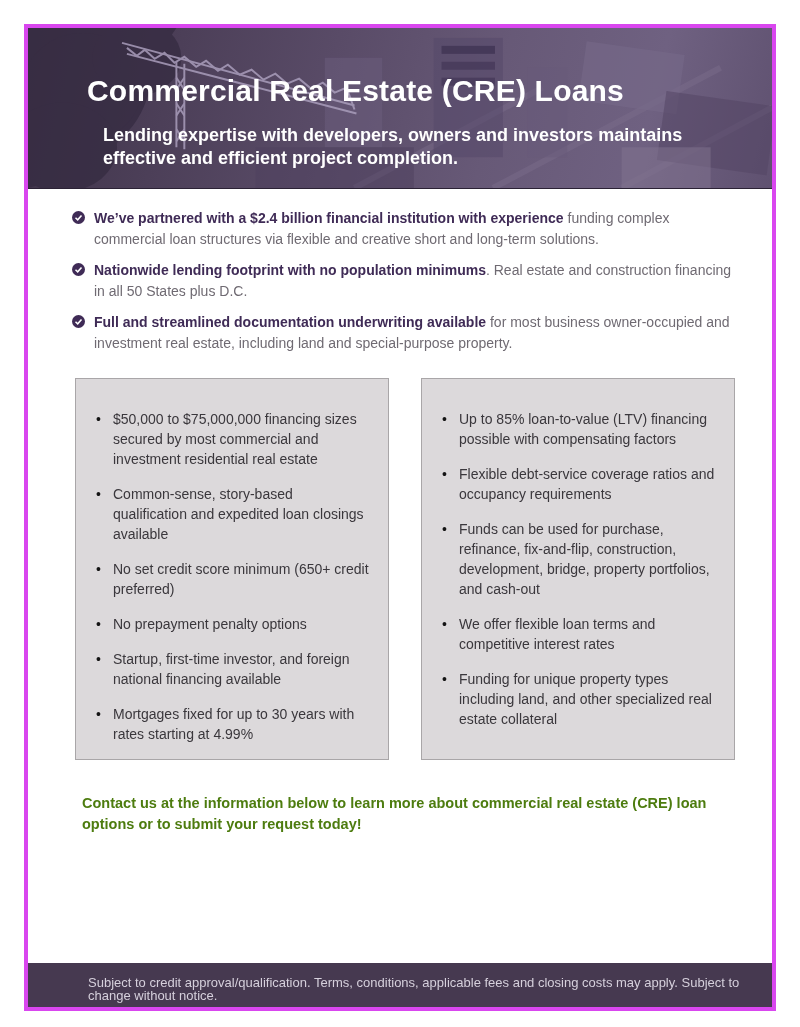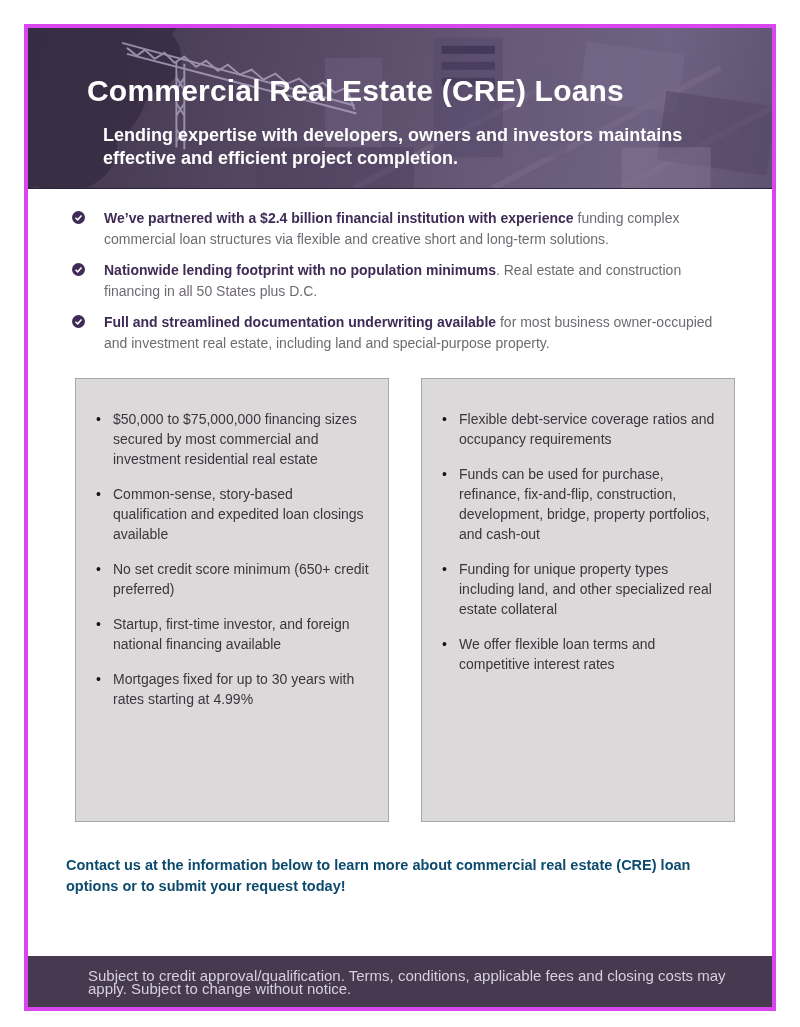--- a/index.html
+++ b/index.html
@@ -30,62 +30,62 @@
   .hero-title {
     font-size:30px; font-weight:bold; letter-spacing:.2px;
     margin:0 0 12px 0;
   }
   .hero-sub {
     font-size:18px; line-height:23px; font-weight:700;
     max-width:632px; margin:16px;
   }
   
   .highlights { margin:19px 40px 0 44px; }
-  .hl-item { display:flex; gap:19px; margin-bottom:10px; }
+  .hl-item { display:flex; gap:9px; margin-bottom:10px; }
   .hl-icon { flex:0 0 13px; width:13px; height:13px; margin-top:3px; }
   .hl-text {
     font-size:14px; line-height:21px; color:#6f6a72; max-width:640px;
   }
   .hl-bold { font-weight:bold; color:#3f2b56; }
   
   .boxes { display:flex; gap:32px; margin:24px 0 0 47px; }
   .gbox {
-    width:314px; height:444px;
+    width:314px; height:382px;
     background:#dcd9db;
     border:1px solid #a9a6a8;
     padding:30px 18px 16px 18px;
   }
   .gbox ul { list-style:none; margin:0; padding:0; }
   .gbox li {
     position:relative;
     padding-left:19px;
     font-size:14px; line-height:20px;
     color:#3a373c;
     margin-bottom:15px;
   }
   .gbox li::before {
     content:"\2022";
     position:absolute; left:2px; top:0;
     color:#141414; font-size:14px;
   }
   
   .contact {
-    margin:33px 50px 0 38px;
+    margin:33px 50px 0 54px;
     max-width:660px;
     font-size:14.5px; line-height:21px;
-    font-weight:bold; color:#0c4a6e;
+    font-weight:bold; color:#4d7c0f;
   }
   
   .footer {
     position:absolute; left:0; bottom:0;
-    width:100%; height:51px;
+    width:100%; height:44px;
     background:#463950;
     color:#d6d0dc;
     padding:13px 30px 0 60px;
-    font-size:15px; line-height:13px;
+    font-size:13px; line-height:13px;
   }
   .footer .rev { margin-top:8px; }
 </style>
 </head>
 <body>
 
 <div class="sheet">
 
   <div class="hero">
     <svg class="scene" viewBox="0 0 752 161" preserveAspectRatio="none" aria-hidden="true">
@@ -161,37 +161,39 @@
   <div class="boxes">
     <div class="gbox">
       <ul>
 
           <li>$50,000 to $75,000,000 financing sizes secured by most commercial and investment residential real estate</li>
 
           <li>Common-sense, story-based qualification and expedited loan closings available</li>
 
           <li>No set credit score minimum (650+ credit preferred)</li>
 
+          <li>No prepayment penalty options</li>
 
           <li>Startup, first-time investor, and foreign national financing available</li>
 
           <li>Mortgages fixed for up to 30 years with rates starting at 4.99%</li>
         </ul>
     </div>
     <div class="gbox">
       <ul>
 
+          <li>Up to 85% loan-to-value (LTV) financing possible with compensating factors</li>
 
           <li>Flexible debt-service coverage ratios and occupancy requirements</li>
 
           <li>Funds can be used for purchase, refinance, fix-and-flip, construction, development, bridge, property portfolios, and cash-out</li>
 
+          <li>We offer flexible loan terms and competitive interest rates</li>
+
           <li>Funding for unique property types including land, and other specialized real estate collateral</li>
-
-          <li>We offer flexible loan terms and competitive interest rates</li>
         </ul>
     </div>
   </div>
 
   <p class="contact">Contact us at the information below to learn more about commercial real estate (CRE) loan options or to submit your request today!</p>
 
   <div class="footer">
     <div class="disclaimer">Subject to credit approval/qualification. Terms, conditions, applicable fees and closing costs may apply. Subject to change without notice.</div>
   </div>
 

